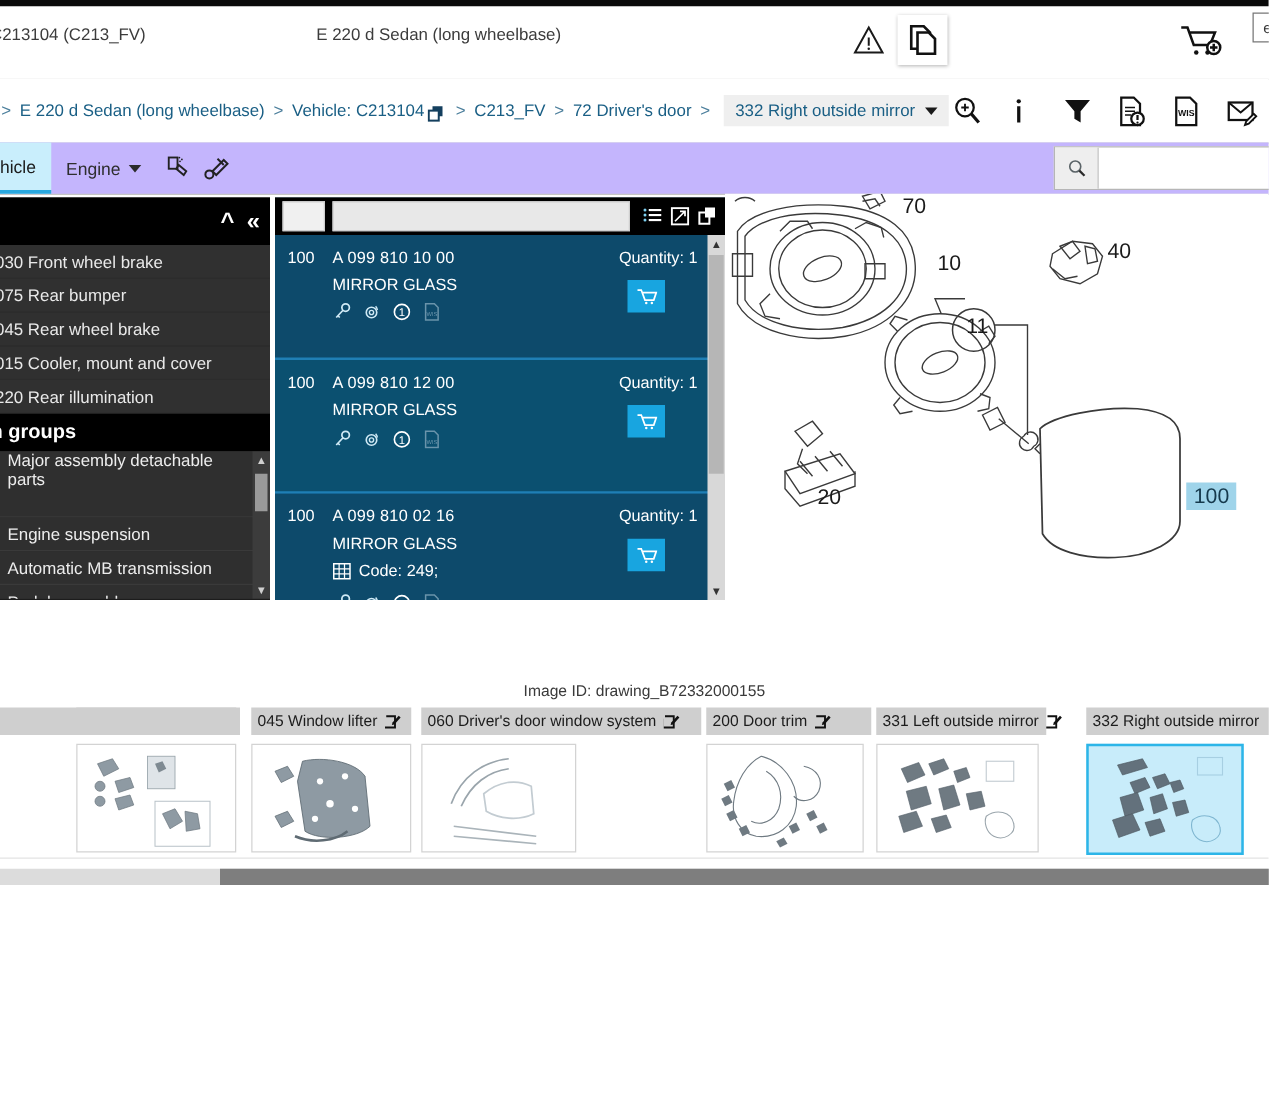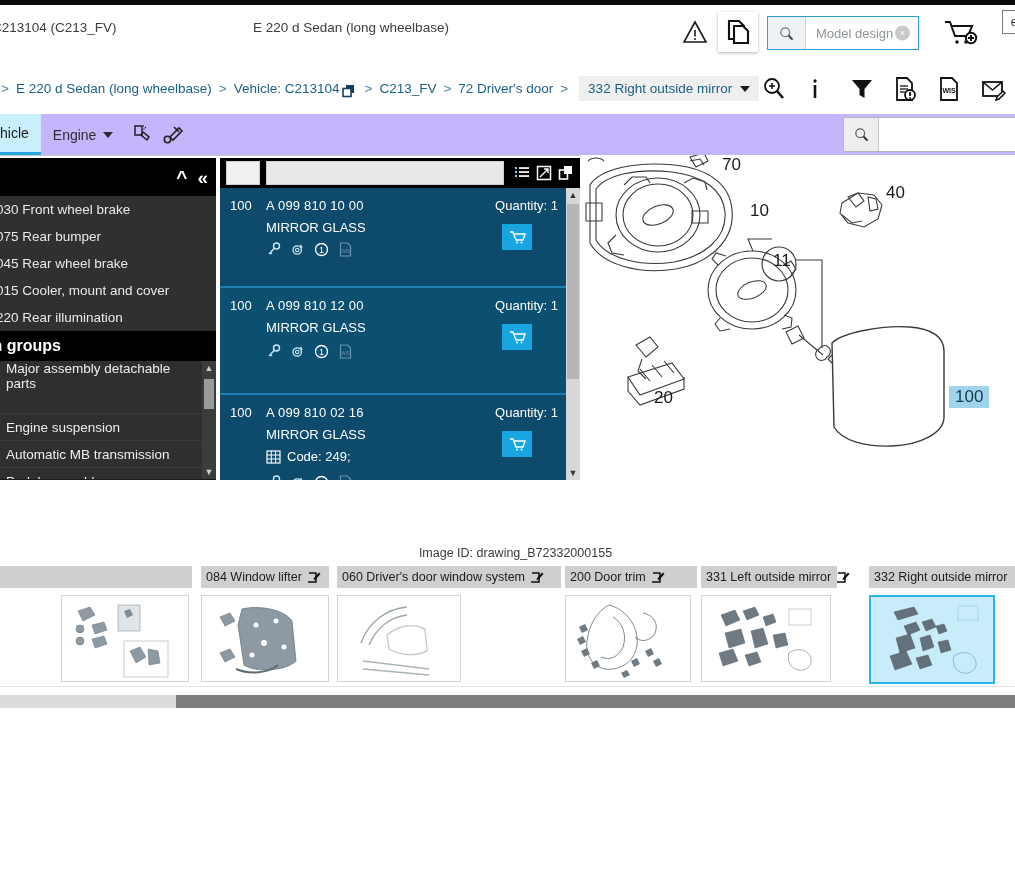--- a/index.html
+++ b/index.html
@@ -230,32 +230,20 @@
       </svg>
     </div>
 
     <div class="copy-btn">
       <svg width="24" height="26" viewBox="0 0 24 26">
         <path d="M3 2 h10 l5 5 v13 h-15 z" fill="#ffffff" stroke="#111" stroke-width="2.1"></path>
         <path d="M8 7 h9 l5 5 v12 h-14 z" fill="#ffffff" stroke="#111" stroke-width="2.1"></path>
       </svg>
     </div>
 
-    <div class="modelsearch">
-      <div class="mag">
-        <svg width="15" height="15" viewBox="0 0 15 15">
-          <circle cx="6.2" cy="6.2" r="4.4" fill="none" stroke="#6f7b82" stroke-width="1.3"></circle>
-          <line x1="9.5" y1="9.5" x2="13.6" y2="13.6" stroke="#3a3a3a" stroke-width="1.8"></line>
-        </svg>
-      </div>
-      <div class="msinput">
-        <span class="ph">Model design</span>
-        <span class="ms-clear">×</span>
-      </div>
-    </div>
 
     <div class="cart-top">
       <svg width="36" height="30" viewBox="0 0 36 30">
         <path d="M2 4 h5 l5 14 h13 l4 -10 h-21" fill="none" stroke="#111" stroke-width="2"></path>
         <circle cx="14" cy="24" r="1.8" fill="#111"></circle>
         <circle cx="23" cy="24" r="1.8" fill="#111"></circle>
         <circle cx="28" cy="20" r="5.2" fill="#fff" stroke="#111" stroke-width="2"></circle>
         <line x1="28" y1="17" x2="28" y2="23" stroke="#111" stroke-width="2"></line>
         <line x1="25" y1="20" x2="31" y2="20" stroke="#111" stroke-width="2"></line>
       </svg>
@@ -640,21 +628,21 @@
 
         <path d="M110 2 l14 -4 4 8 -12 6z"></path>
 
         <path d="M252 188 C262 178 300 170 330 172 C352 174 364 182 364 196 L364 262 C364 278 340 290 312 291 C286 292 262 286 254 272 Z" stroke-width="1.4"></path>
         <path d="M252 200 l-4 4 4 4"></path>
       </g>
     </svg>
 
     <span class="dg-label" style="left:142px;top:0px;">70</span>
     <span class="dg-label" style="left:170px;top:46px;">10</span>
-    <span class="dg-label" style="left:306px;top:28px;">40</span>
+    <span class="dg-label" style="left:306px;top:36px;">40</span>
     <span class="dg-label" style="left:193px;top:96px;">11</span>
     <svg style="position:absolute;left:178px;top:88px;" width="42" height="42">
       <circle cx="21" cy="21" r="17" fill="none" stroke="#3a3a3a" stroke-width="1.2"></circle>
     </svg>
     <span class="dg-label" style="left:74px;top:233px;">20</span>
     <span class="dg-hl" style="left:369px;top:231px;">100</span>
   </div>
 
   <div class="imgid">Image ID: drawing_B72332000155</div>
 
@@ -687,21 +675,21 @@
           <g fill="#8e9aa3" stroke="#6f7a82" stroke-width=".6">
             <path d="M64 52 l10 -4 6 10 -10 6z"></path>
             <path d="M82 50 l10 2 2 12 -11 2z"></path>
           </g>
         </svg>
       </div>
     </div>
 
     <div class="thumb" style="left:201px;width:128px;">
       <div class="cap">
-        <span>084 Window lifter</span>
+        <span>045 Window lifter</span>
         <span class="edit">
           <svg width="13" height="13" viewBox="0 0 13 13">
               <path d="M1 2 h7 v9 h-9 v-7" fill="none" stroke="#111" stroke-width="1.5"></path>
               <path d="M6 7 L11 1.5 L12.5 3 L7.5 8.5 L5.5 9 Z" fill="#111"></path>
             </svg>
         </span>
       </div>
       <div class="pane">
         <svg width="118" height="80" viewBox="0 0 118 80">
           <path d="M36 10 C52 6 78 10 86 22 L90 62 C80 72 50 74 38 66 L32 26 Z" fill="#8e9aa3" stroke="#5f6b73" stroke-width=".7"></path>

